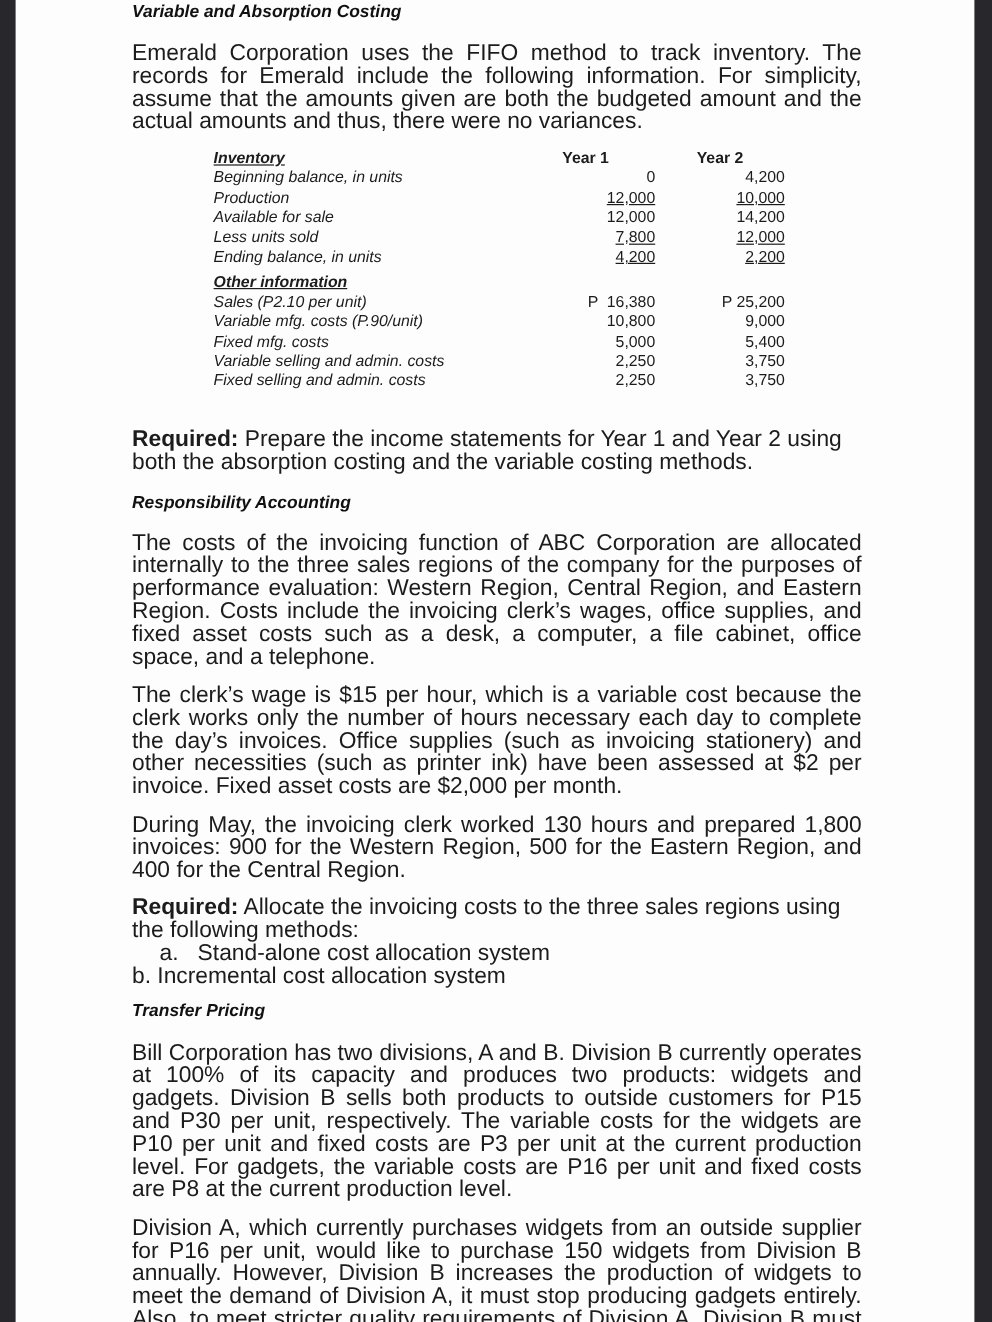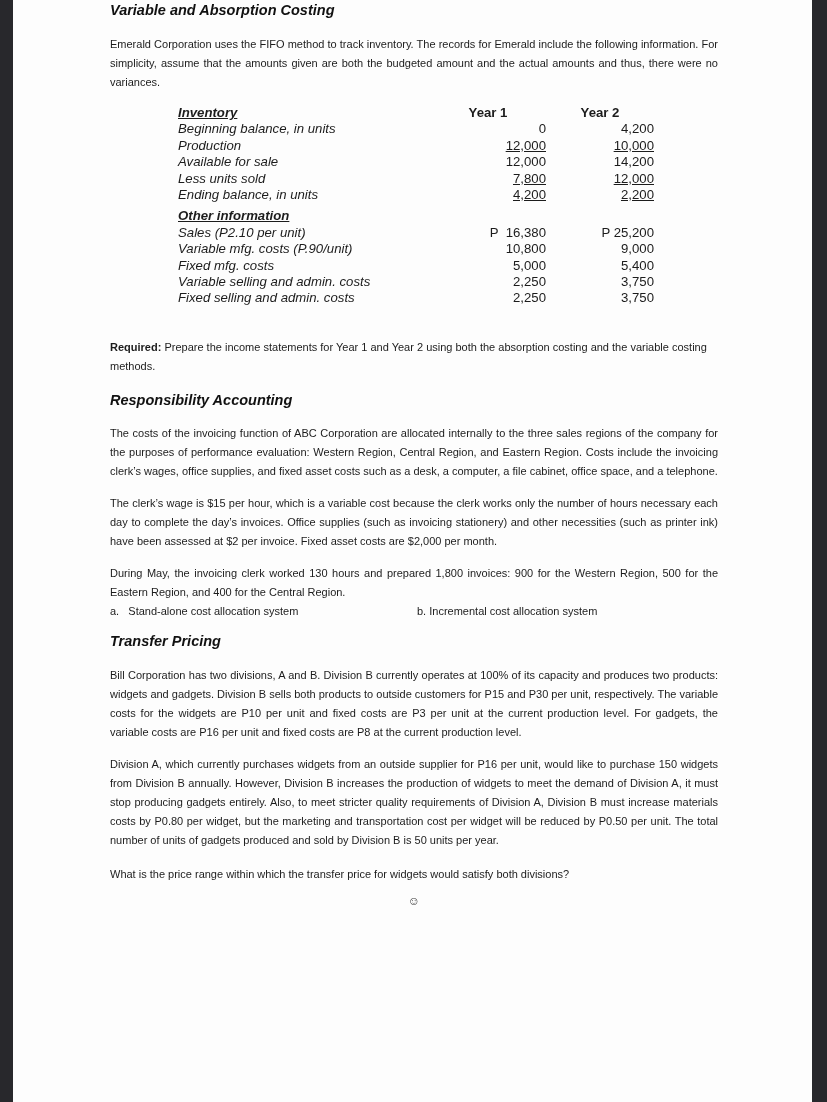--- a/index.html
+++ b/index.html
@@ -21,21 +21,21 @@
     width:608px; padding-top:2px;
   }
   h1.doc-h {
     font-size:14.5px; line-height:17px;
     font-weight:bold; font-style:italic;
     color:#111; margin:0;
   }
   h1.h2sp { margin-top:16px; }
   h1.h3sp { margin-top:12px; }
   p {
-    font-size:11px; line-height:19px;
+    font-size:19px; line-height:19px;
     margin:0; text-align:justify;
   }
   p.mt16 { margin-top:16px; }
   p.mt15 { margin-top:15px; }
   p.mt13 { margin-top:13px; }
   p.req { text-align:left; }
   p.req1 { margin-top:31px; }
   p.req2 { margin-top:12px; }
   .b { font-weight:bold; }
   table.mini {
@@ -47,21 +47,21 @@
   table.oth { margin-top:5px; }
   table.mini td { padding:0; vertical-align:top; }
   td.lbl { width:252px; text-align:left;font-style:italic; }
   td.v   { width:116px; text-align:right; white-space:pre; }
   td.v2  { width:108px; text-align:right; white-space:pre; }
   td.hdr { font-weight:bold; }
   td.hv  { font-weight:bold; text-align:center; padding-right:24px; }
   .u  { text-decoration:underline; }
   span.un { text-decoration:underline; }
   p.opts { text-align:left; margin-top:0; }
-  .opt-a { display:inline-block; width:307px; white-space:pre; }
+  .opt-a { display:inline-block; margin-left:23px; width:307px; white-space:pre; }
   .opt-b { display:inline-block; white-space:pre; }
   .smiley-row {
     text-align:center; margin-top:10px;
     font-size:12px; color:#3a3a3a; line-height:14px;
   }
 </style>
 </head>
 <body>
 
 <div class="page">
@@ -144,20 +144,23 @@
     <p class="req req1">
       <span class="b">Required:</span><span> Prepare the income statements for Year 1 and Year 2 using both the absorption costing and the variable costing methods.</span>
     </p>
 
     <h1 class="doc-h h2sp">Responsibility Accounting</h1>
 
     <p class="mt15">The costs of the invoicing function of ABC Corporation are allocated internally to the three sales regions of the company for the purposes of performance evaluation: Western Region, Central Region, and Eastern Region. Costs include the invoicing clerk’s wages, office supplies, and fixed asset costs such as a desk, a computer, a file cabinet, office space, and a telephone.</p>
     <p class="mt13">The clerk’s wage is $15 per hour, which is a variable cost because the clerk works only the number of hours necessary each day to complete the day’s invoices. Office supplies (such as invoicing stationery) and other necessities (such as printer ink) have been assessed at $2 per invoice. Fixed asset costs are $2,000 per month.</p>
     <p class="mt13">During May, the invoicing clerk worked 130 hours and prepared 1,800 invoices: 900 for the Western Region, 500 for the Eastern Region, and 400 for the Central Region.</p>
 
+    <p class="req req2">
+      <span class="b">Required:</span><span> Allocate the invoicing costs to the three sales regions using the following methods:</span>
+    </p>
     <p class="opts">
       <span class="opt-a">a.   Stand-alone cost allocation system</span><span class="opt-b">b. Incremental cost allocation system</span>
     </p>
 
     <h1 class="doc-h h3sp">Transfer Pricing</h1>
 
     <p class="mt16">Bill Corporation has two divisions, A and B. Division B currently operates at 100% of its capacity and produces two products: widgets and gadgets. Division B sells both products to outside customers for P15 and P30 per unit, respectively. The variable costs for the widgets are P10 per unit and fixed costs are P3 per unit at the current production level. For gadgets, the variable costs are P16 per unit and fixed costs are P8 at the current production level.</p>
     <p class="mt13">Division A, which currently purchases widgets from an outside supplier for P16 per unit, would like to purchase 150 widgets from Division B annually. However, Division B increases the production of widgets to meet the demand of Division A, it must stop producing gadgets entirely. Also, to meet stricter quality requirements of Division A, Division B must increase materials costs by P0.80 per widget, but the marketing and transportation cost per widget will be reduced by P0.50 per unit. The total number of units of gadgets produced and sold by Division B is 50 units per year.</p>
     <p class="mt15 req">What is the price range within which the transfer price for widgets would satisfy both divisions?</p>
 

